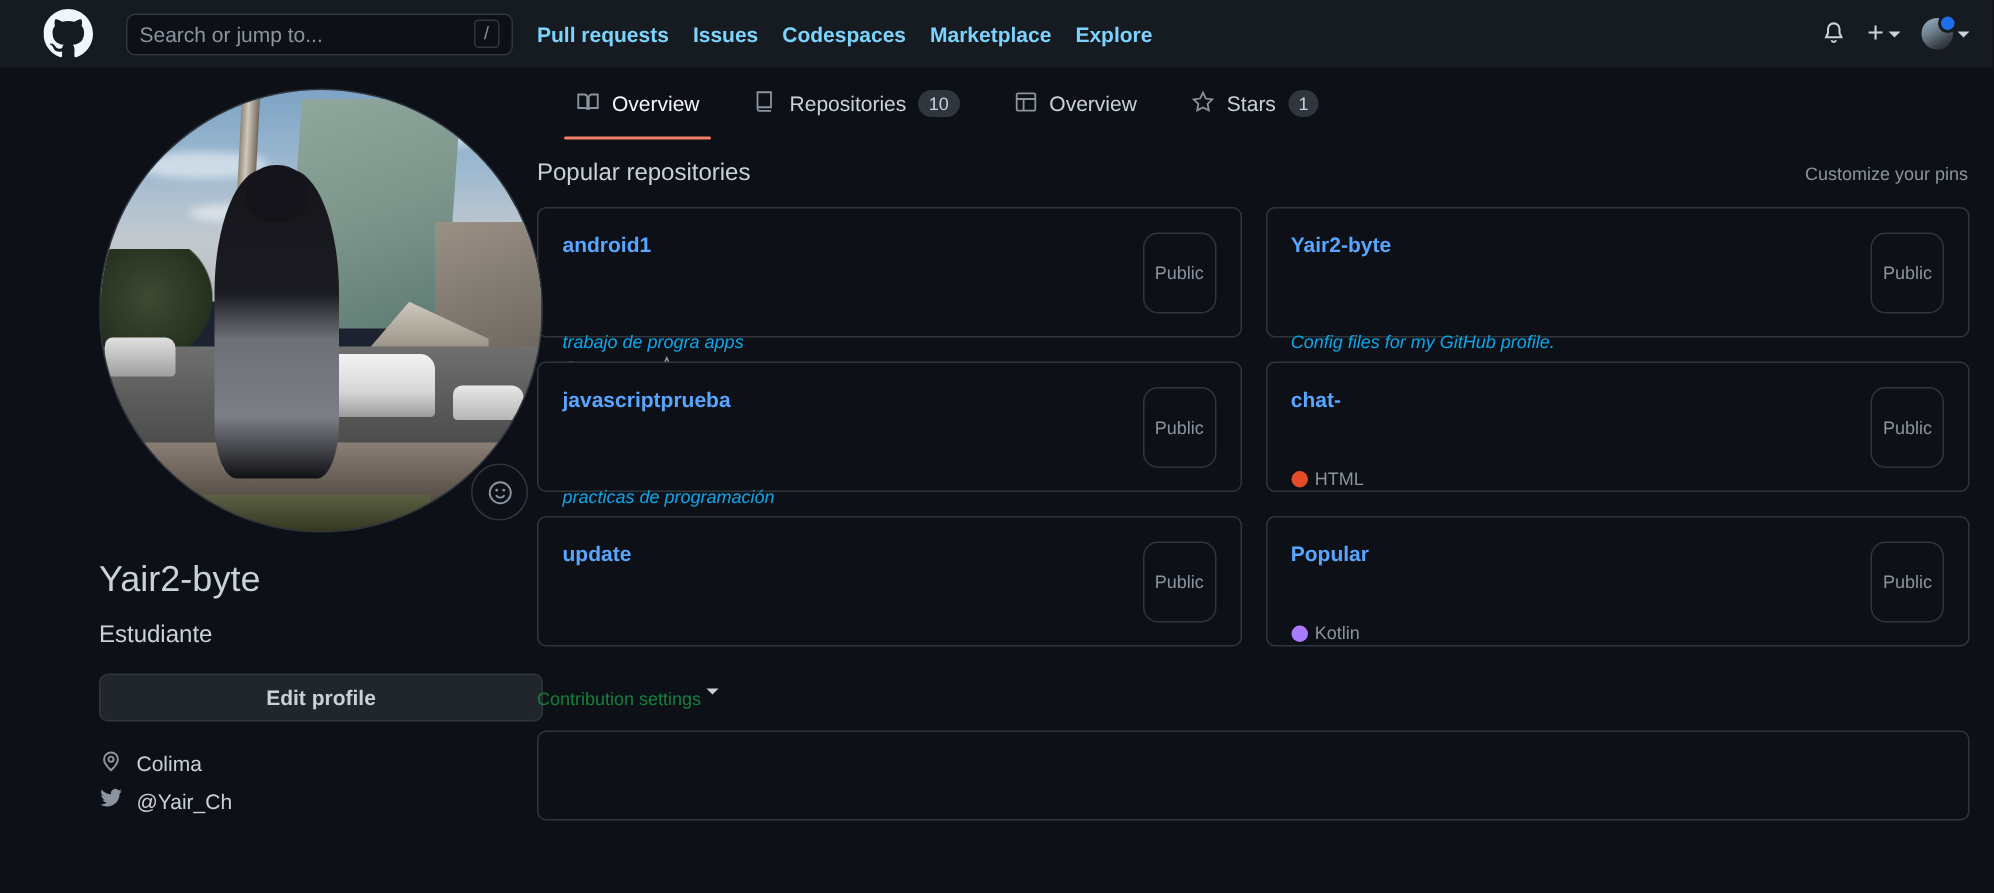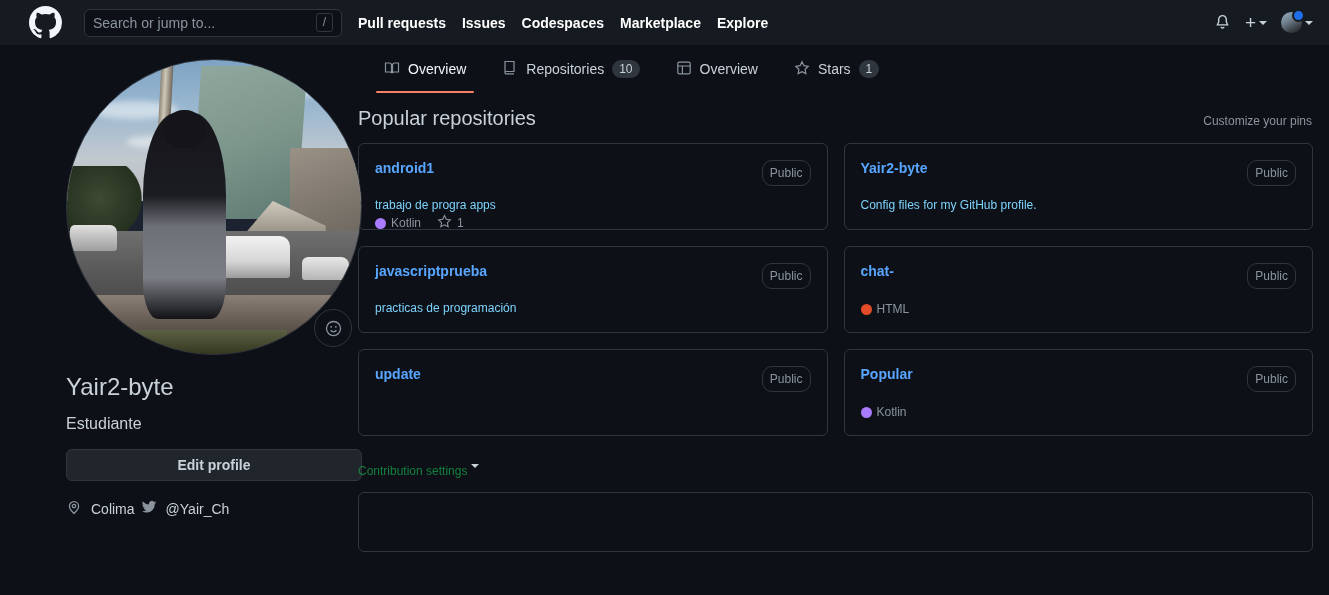--- a/index.html
+++ b/index.html
@@ -31,21 +31,21 @@
     padding: 0 8px;
     flex: 0 0 auto;
   }
   .search-placeholder { font-size: 14px; color: #8b949e; flex: 1; }
   .slash-key {
     border: 1px solid #30363d; border-radius: 3px;
     font-size: 12px; color: #8b949e;
     padding: 0px 6px; line-height: 17px;
   }
   .nav-links { display: flex; align-items: center; margin-left: 16px; gap: 16px; }
-  .nav-link { font-size: 14px; font-weight: bold; color: #ffffff; white-space: nowrap; cursor: pointer; }
+  .nav-link { font-size: 14px; font-weight: bold; color: #7dd3fc; white-space: nowrap; cursor: pointer; }
   .header-right { position: absolute; right: 16px; display: flex; align-items: center; gap: 14px; }
   .bell-icon { width: 17px; height: 17px; color: #c9d1d9; }
   .plus-group { display: flex; align-items: center; gap: 3px; color: #c9d1d9; }
   .plus-icon { font-size: 19px; line-height: 1; }
   .caret { width: 0; height: 0; border-left: 4px solid transparent; border-right: 4px solid transparent; border-top: 4px solid #c9d1d9; }
   .avatar-group { display: flex; align-items: center; gap: 3px; position: relative; }
   .mini-avatar {
     width: 21px; height: 21px; border-radius: 50%;
     background: linear-gradient(150deg,#9bb3c9 0%,#6e7f8c 40%,#3a3f45 75%,#23262b 100%);
     position: relative; overflow: visible;
@@ -123,21 +123,21 @@
   .profile-bio { font-size: 16px; color: #c9d1d9; margin-top: 13px; }
   .edit-btn {
     margin-top: 16px;
     width: 296px; height: 32px;
     background: #21262d; border: 1px solid #30363d;
     border-radius: 6px; color: #c9d1d9;
     font-size: 14px; font-weight: bold;
     font-family: "Liberation Sans", sans-serif;
     cursor: pointer;
   }
-  .meta-list { margin-top: 18px; display: flex; flex-direction: row; gap: 6px; }
+  .meta-list { margin-top: 18px; display: flex; flex-direction: column; gap: 6px; }
   .meta-row { display: flex; align-items: center; gap: 9px; font-size: 14px; color: #c9d1d9; }
   .meta-row svg { width: 16px; height: 16px; color: #8b949e; flex: 0 0 auto; }
 
   
   .tabs { display: flex; align-items: center; gap: 8px; height: 48px; padding-left: 12px; }
   .tab {
     display: flex; align-items: center; gap: 8px;
     padding: 8px 14px; font-size: 14px; color: #c9d1d9;
     cursor: pointer; position: relative; height: 100%;
     box-sizing: border-box;
@@ -152,41 +152,41 @@
     background: #30363d; color: #c9d1d9;
     border-radius: 10px; font-size: 12px; font-weight: normal;
     padding: 1px 7px; line-height: 16px;
   }
 
   
   .section-head {
     display: flex; align-items: baseline; justify-content: space-between;
     margin-top: 14px; padding-right: 1px;
   }
-  .section-title { font-size: 20px; color: #c9d1d9; }
+  .section-title { font-size: 16px; color: #c9d1d9; }
   .section-link { font-size: 12px; color: #8b949e; cursor: pointer; }
 
   .repo-grid {
     margin-top: 13px;
     display: grid; grid-template-columns: 1fr 1fr; gap: 16px;
   }
   .repo-card {
     border: 1px solid #30363d; border-radius: 6px;
     background: #0d1117;
     padding: 16px; height: 87px;
     display: flex; flex-direction: column;
   }
   .repo-top { display: flex; align-items: flex-start; justify-content: space-between; }
   .repo-name { font-size: 14px; font-weight: bold; color: #58a6ff; cursor: pointer; }
   .repo-vis {
     font-size: 12px; color: #8b949e;
     border: 1px solid #30363d; border-radius: 10px;
-    padding: 3px 7px; line-height: 18px;
-  }
-  .repo-desc { font-size: 12px; color: #7dd3fc; margin-top: 10px; line-height: 1.5; }
+    padding: 17px 7px; line-height: 18px;
+  }
+  .repo-desc { font-size: 12px; color: #0ea5e9; margin-top: 10px; line-height: 1.5; font-style: italic; }
   .repo-foot { margin-top: auto; display: flex; align-items: center; gap: 16px; }
   .lang { display: flex; align-items: center; gap: 5px; font-size: 12px; color: #8b949e; }
   .lang-dot { width: 11px; height: 11px; border-radius: 50%; flex: 0 0 auto; }
   .stars { display: flex; align-items: center; gap: 5px; font-size: 12px; color: #8b949e; cursor: pointer; }
   .stars svg { width: 15px; height: 15px; }
 
   .contrib-head {
     display: flex; align-items: center; justify-content: space-between;
     margin-top: 28px;
   }

